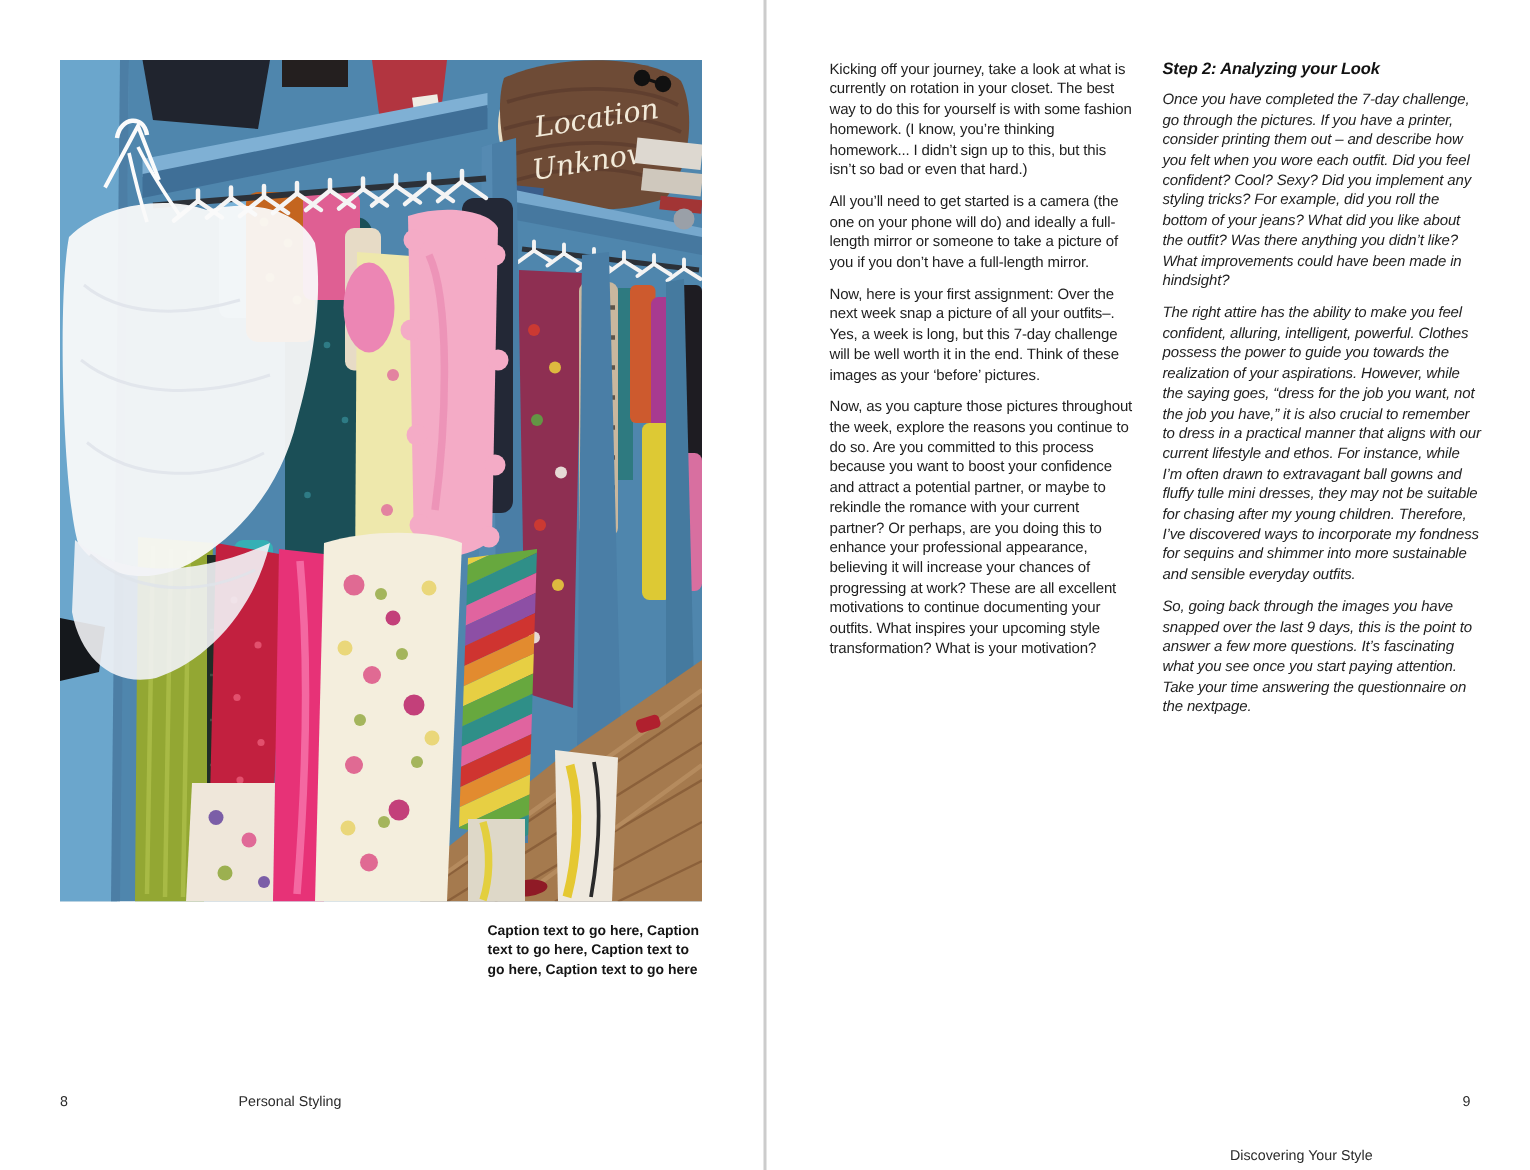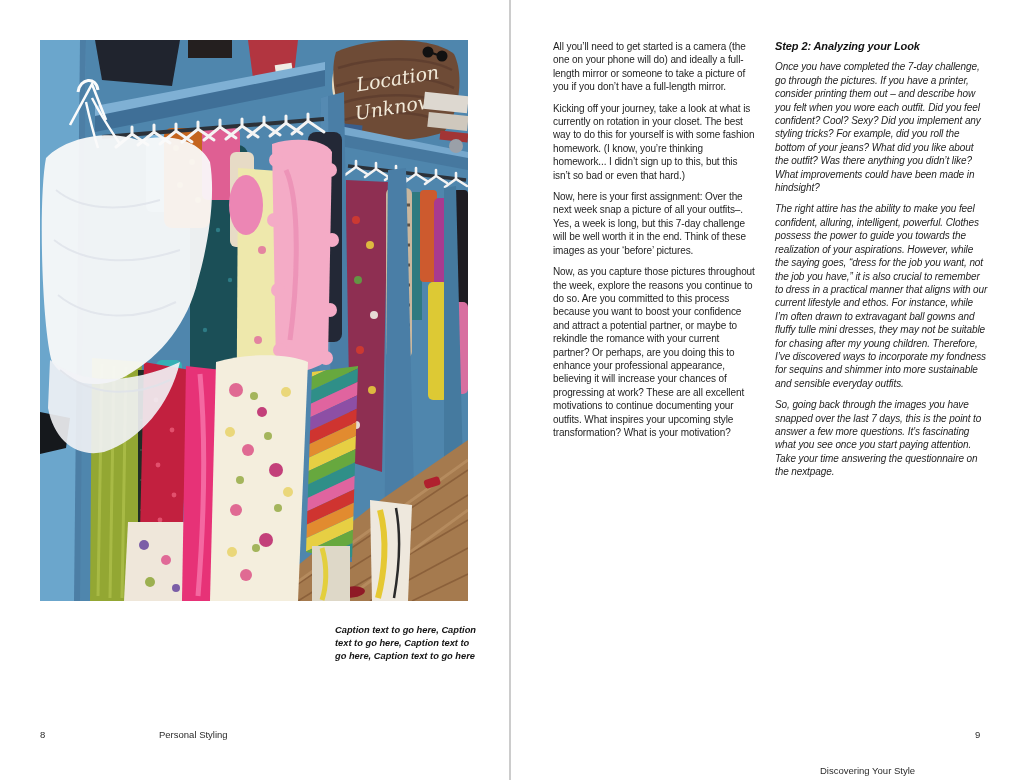--- a/index.html
+++ b/index.html
@@ -1,21 +1,21 @@
 <!DOCTYPE html>
 <html><head>
 <meta charset="utf-8">
 <style>
   html,body{margin:0;padding:0;background:#ffffff;}
   body{width:1020px;height:780px;font-family:"Liberation Sans",sans-serif;color:#1e1e1e;}
   .spread{position:relative;width:1020px;height:780px;background:#fff;overflow:hidden;}
   .gutter{position:absolute;left:509px;top:0;width:2px;height:780px;background:#cccccc;}
   .photo{position:absolute;left:40px;top:40px;width:428px;height:561px;margin:0;}
   .photo svg{display:block;width:428px;height:561px;}
-  .caption{position:absolute;left:323px;top:612px;width:147px;font-size:9.3px;font-weight:bold;line-height:1.4;color:#141414;margin:12px;font-style:italic;}
+  .caption{position:absolute;left:323px;top:612px;width:147px;font-size:9.3px;font-weight:bold;line-height:1.4;color:#141414;margin:2px;}
   .folio-left{position:absolute;left:40px;top:729px;font-size:9.5px;color:#2b2b2b;}
   .running-left{position:absolute;left:114px;top:729px;font-size:9.5px;color:#2b2b2b;padding-left:45px;}
   .running-right{position:absolute;left:820px;top:729px;font-size:9.5px;color:#2b2b2b;margin-top:36px;}
   .folio-right{position:absolute;left:975px;top:729px;font-size:9.5px;color:#2b2b2b;}
   .col{position:absolute;top:40px;font-size:10px;line-height:13.4px;letter-spacing:-0.1px;color:#1e1e1e;}
   .col1{left:553px;width:203px;}
   .col2{left:775px;width:213px;font-style:italic;}
   .col p{margin:0 0 8px 0;}
   .col h2{font-size:11px;font-weight:bold;margin:0 0 7px 0;color:#111;}
 </style>
@@ -285,27 +285,27 @@
         </g>
       </svg>
     </figure>
     <p class="caption">Caption text to go here, Caption text to go here, Caption text to go here, Caption text to go here</p>
     <span class="folio-left">8</span>
     <span class="running-left">Personal Styling</span>
   </section>
 
   <section>
     <div class="col col1">
+      <p>Kicking off your journey, take a look at what is currently on rotation in your closet. The best way to do this for yourself is with some fashion homework. (I know, you’re thinking homework... I didn’t sign up to this, but this isn’t so bad or even that hard.)</p>
       <p>All you’ll need to get started is a camera (the one on your phone will do) and ideally a full-length mirror or someone to take a picture of you if you don’t have a full-length mirror.</p>
-      <p>Kicking off your journey, take a look at what is currently on rotation in your closet. The best way to do this for yourself is with some fashion homework. (I know, you’re thinking homework... I didn’t sign up to this, but this isn’t so bad or even that hard.)</p>
       <p>Now, here is your first assignment: Over the next week snap a picture of all your outfits–. Yes, a week is long, but this 7-day challenge will be well worth it in the end. Think of these images as your ‘before’ pictures.</p>
       <p>Now, as you capture those pictures throughout the week, explore the reasons you continue to do so. Are you committed to this process because you want to boost your confidence and attract a potential partner, or maybe to rekindle the romance with your current partner? Or perhaps, are you doing this to enhance your professional appearance, believing it will increase your chances of progressing at work? These are all excellent motivations to continue documenting your outfits. What inspires your upcoming style transformation? What is your motivation?</p>
     </div>
     <div class="col col2">
       <h2>Step 2: Analyzing your Look</h2>
       <p>Once you have completed the 7-day challenge, go through the pictures. If you have a printer, consider printing them out – and describe how you felt when you wore each outfit. Did you feel confident? Cool? Sexy? Did you implement any styling tricks? For example, did you roll the bottom of your jeans? What did you like about the outfit? Was there anything you didn’t like? What improvements could have been made in hindsight?</p>
       <p>The right attire has the ability to make you feel confident, alluring, intelligent, powerful. Clothes possess the power to guide you towards the realization of your aspirations. However, while the saying goes, “dress for the job you want, not the job you have,” it is also crucial to remember to dress in a practical manner that aligns with our current lifestyle and ethos. For instance, while I’m often drawn to extravagant ball gowns and fluffy tulle mini dresses, they may not be suitable for chasing after my young children. Therefore, I’ve discovered ways to incorporate my fondness for sequins and shimmer into more sustainable and sensible everyday outfits.</p>
-      <p>So, going back through the images you have snapped over the last 7 days, this is the point to answer a few more questions. It’s fascinating what you see once you start paying attention. Take your time answering the questionnaire on the nextpage.</p>
+      <p>So, going back through the images you have snapped over the last 9 days, this is the point to answer a few more questions. It’s fascinating what you see once you start paying attention. Take your time answering the questionnaire on the nextpage.</p>
     </div>
     <span class="running-right">Discovering Your Style</span>
     <span class="folio-right">9</span>
   </section>
 </div>
 
 </body></html>

